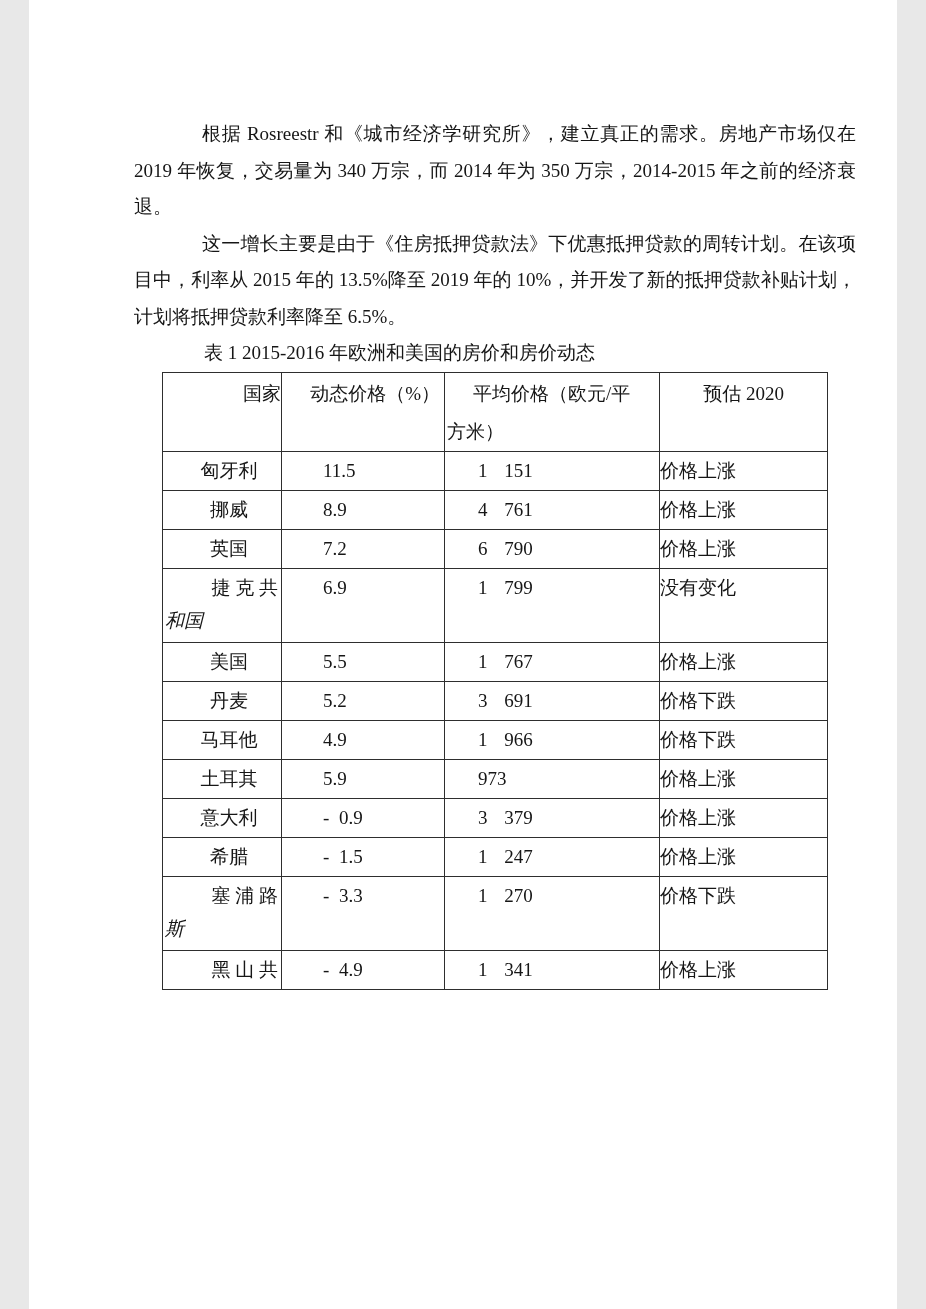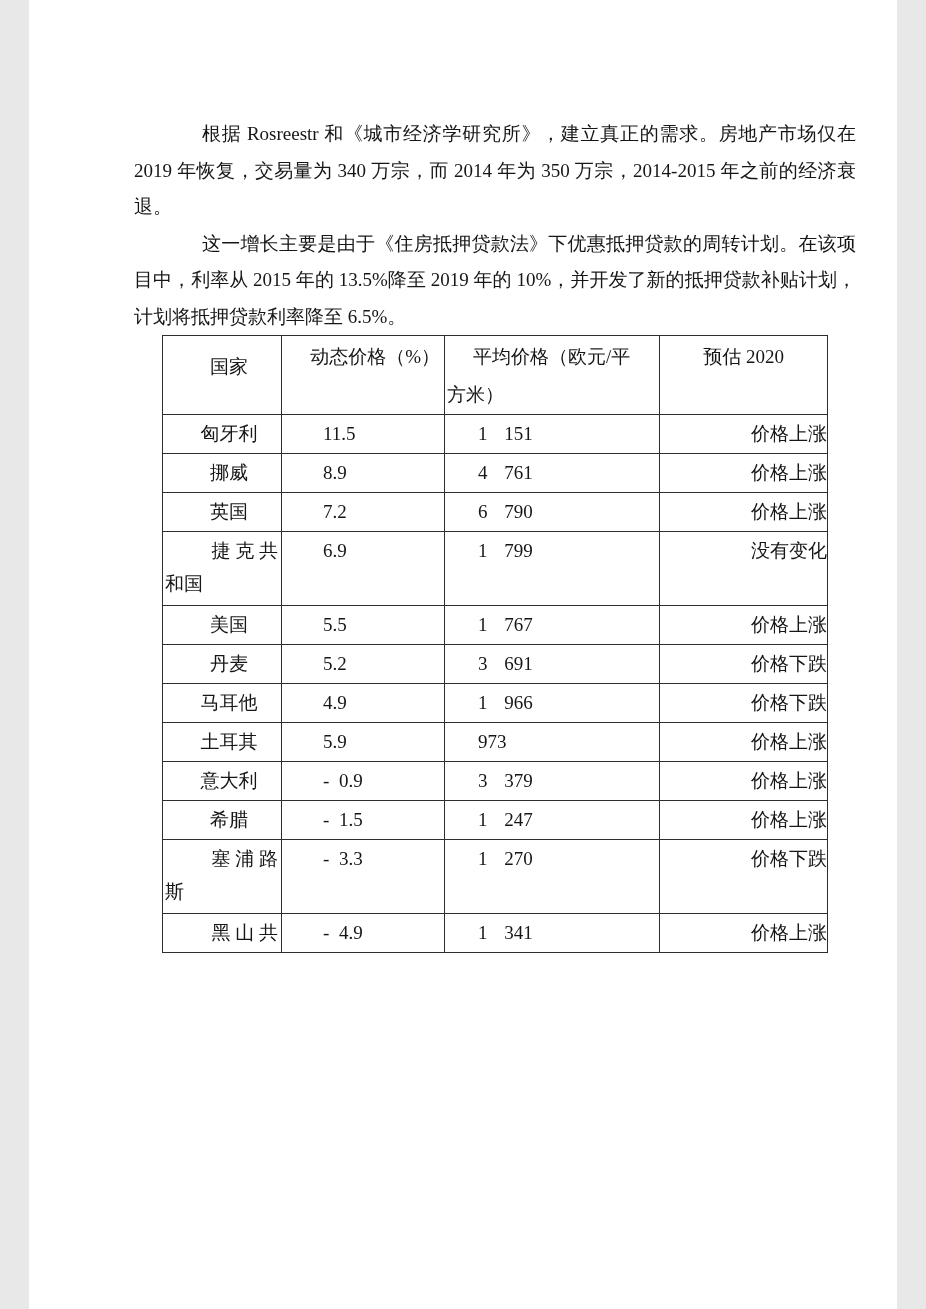--- a/index.html
+++ b/index.html
@@ -47,43 +47,45 @@
     border:1px solid #2e2e2e;
     font-weight:normal;
     vertical-align:top;
     padding:0;
     line-height:38px;
     overflow:visible;
   }
   .price-table thead tr{height:72px;}
   .price-table tbody tr{height:38px;}
   .price-table tbody tr.tall{height:74px;}
-  th.h0{text-align:center;text-indent:14px;padding-top:12px;}
+  th.h0{text-align:right;text-indent:14px;padding-top:2px;}
   th.h1{text-align:right;padding-right:4px;padding-top:2px;}
   th.h2{text-align:left;text-indent:26px;padding:2px 12px 0 2px;}
   th.h3{text-align:center;padding-top:2px;}
   td.country{text-align:center;text-indent:14px;position:relative;}
   td.country.wrap{text-align:right;text-indent:0;padding-right:3px;}
   td.country .hang{
     position:absolute;
     left:2px;top:33px;
     text-align:left;text-indent:0;
     white-space:nowrap;
+    font-style:italic;
   }
   td.dyn{text-align:left;padding-left:41px;word-spacing:5px;}
   td.avg{text-align:left;padding-left:33px;word-spacing:12px;}
-  td.forecast{text-align:right;}
+  td.forecast{text-align:left;}
 </style>
 </head>
 <body>
 
 <div class="page">
   <div class="content">
     <p class="para">根据 Rosreestr 和《城市经济学研究所》，建立真正的需求。房地产市场仅在 2019 年恢复，交易量为 340 万宗，而 2014 年为 350 万宗，2014-2015 年之前的经济衰退。</p>
     <p class="para">这一增长主要是由于《住房抵押贷款法》下优惠抵押贷款的周转计划。在该项目中，利率从 2015 年的 13.5%降至 2019 年的 10%，并开发了新的抵押贷款补贴计划，计划将抵押贷款利率降至 6.5%。</p>
+    <p class="caption">表 1 2015-2016 年欧洲和美国的房价和房价动态</p>
     <table class="price-table">
       <colgroup>
         <col class="c0">
           <col class="c1">
           <col class="c2">
           <col class="c3">
       </colgroup>
       <thead>
         <tr>
           <th class="h0">国家</th>

